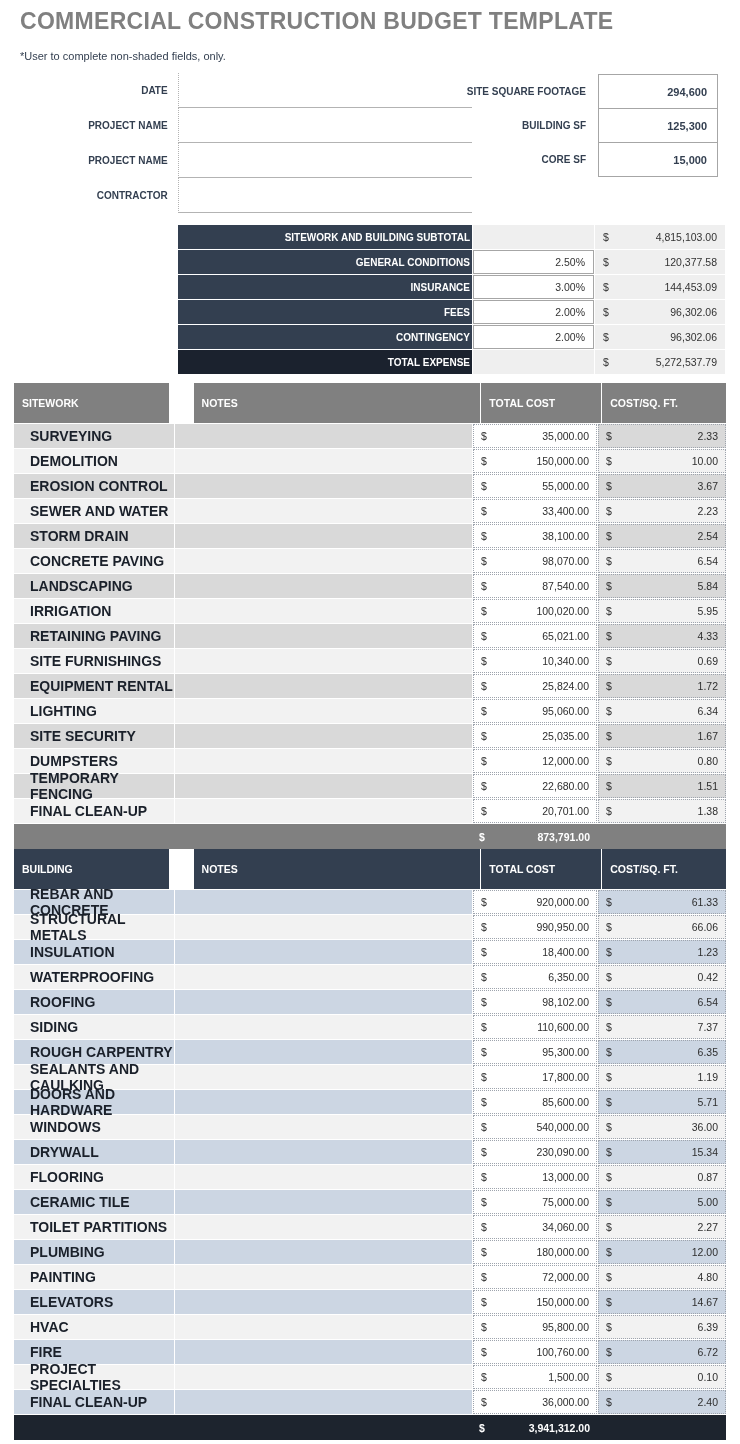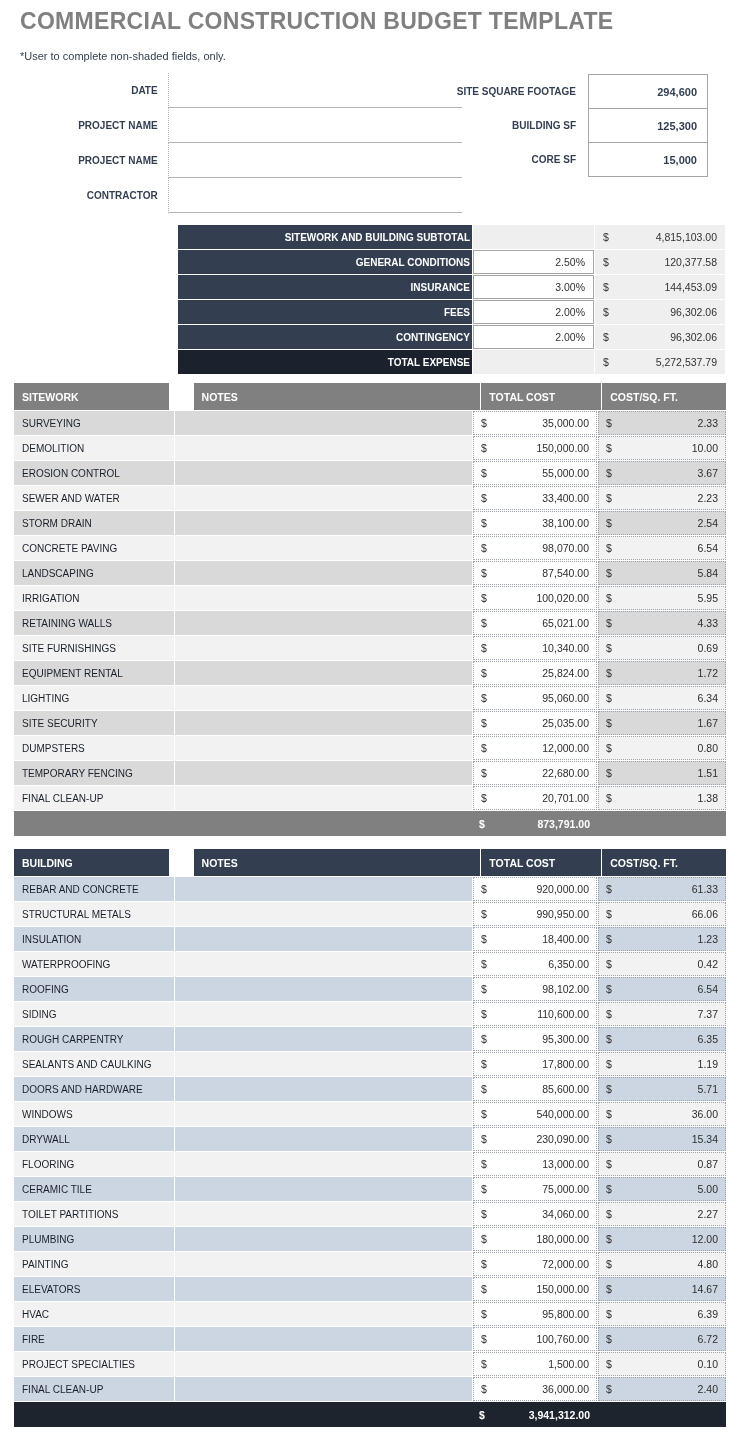--- a/index.html
+++ b/index.html
@@ -4,21 +4,21 @@
 <style>
   html,body{margin:0;padding:0;background:#fff;}
   .page{position:relative;width:740px;height:1444px;background:#fff;
         font-family:"Liberation Sans",sans-serif;overflow:hidden;}
 
   .title{position:absolute;left:20px;top:8px;font-size:23px;font-weight:bold;
          color:#808080;letter-spacing:.3px;white-space:nowrap;}
   .note{position:absolute;left:20px;top:50px;font-size:11px;color:#333F50;}
 
   
-  .form{position:absolute;top:73px;left:4px;width:712px;height:146px;}
+  .form{position:absolute;top:73px;left:14px;width:712px;height:146px;}
   .pf-row{position:absolute;left:0;width:458px;height:35px;display:flex;}
   .pf-label{width:154px;text-align:right;padding-right:10px;font-size:10px;
             font-weight:bold;color:#333F50;display:flex;align-items:center;
             justify-content:flex-end;}
   .pf-input{width:294px;border-left:1px dotted #b3b3b3;
             border-bottom:1px solid #b3b3b3;background:#fff;}
   .footage{position:absolute;top:1px;right:8px;width:300px;}
   .fg-row{display:flex;height:35px;margin-top:-1px;}
   .fg-row:first-child{margin-top:0;}
   .fg-label{flex:1;text-align:right;padding-right:12px;font-size:10px;
@@ -39,30 +39,30 @@
   .sm-label.emph{background:#1b222e;}
   .sm-pct{font-size:10.5px;color:#333;display:flex;align-items:center;
           justify-content:flex-end;padding-right:8px;}
   .sm-pct.edit{background:#fff;border:1px solid #a6a6a6;}
   .sm-pct.shaded{background:#efefef;}
   .sm-amt{background:#efefef;font-size:10.5px;color:#333;display:flex;
           align-items:center;justify-content:space-between;padding:0 8px;}
 
   
   .tbl{position:absolute;left:14px;width:712px;}
-  .tbl-head{display:flex;gap:1px;height:27px;margin-bottom:1px;}
+  .tbl-head{display:flex;gap:1px;height:40px;margin-bottom:1px;}
   .th{color:#fff;font-weight:bold;font-size:10.5px;display:flex;
       align-items:center;padding-left:8px;box-sizing:border-box;}
   .th.c1{width:160px;} .th.c2{width:297px;margin-left:24px;} .th.c3{width:124px;} .th.c4{width:128px;}
   .site .th{background:#808080;}
   .bld  .th{background:#333F50;}
   .tbl-body{display:grid;grid-template-columns:160px 297px 124px 128px;
             gap:1px;grid-auto-rows:24px;}
   .cell{display:flex;align-items:center;box-sizing:border-box;}
-  .cell-name{padding-left:8px;font-size:10px;font-weight:normal;color:#1a202a;}
+  .cell-name{padding-left:16px;font-size:14px;font-weight:bold;color:#1a202a;}
   .cell-notes{}
   .site .odd  .row-shade{background:#d9d9d9;}
   .site .even .row-shade{background:#f2f2f2;}
   .bld  .odd  .row-shade{background:#ccd6e3;}
   .bld  .even .row-shade{background:#f2f2f2;}
   .cell-cost{background:#fff;border:1px dotted #9ea4ad;
              justify-content:space-between;padding:0 7px;font-size:10.5px;
              color:#2e2e2e;}
   .cell-sqft{border:1px dotted #9ea4ad;justify-content:space-between;
              padding:0 7px;font-size:10.5px;color:#2e2e2e;}
@@ -277,21 +277,21 @@
       <span>$</span>
       <span>100,020.00</span>
     </div>
     <div class="cell cell-sqft row-shade">
       <span>$</span>
       <span>5.95</span>
     </div>
   </div>
 
   <div class="trow odd">
-    <div class="cell cell-name row-shade">RETAINING WALLS</div>
+    <div class="cell cell-name row-shade">RETAINING PAVING</div>
     <div class="cell cell-notes row-shade"></div>
     <div class="cell cell-cost">
       <span>$</span>
       <span>65,021.00</span>
     </div>
     <div class="cell cell-sqft row-shade">
       <span>$</span>
       <span>4.33</span>
     </div>
   </div>

